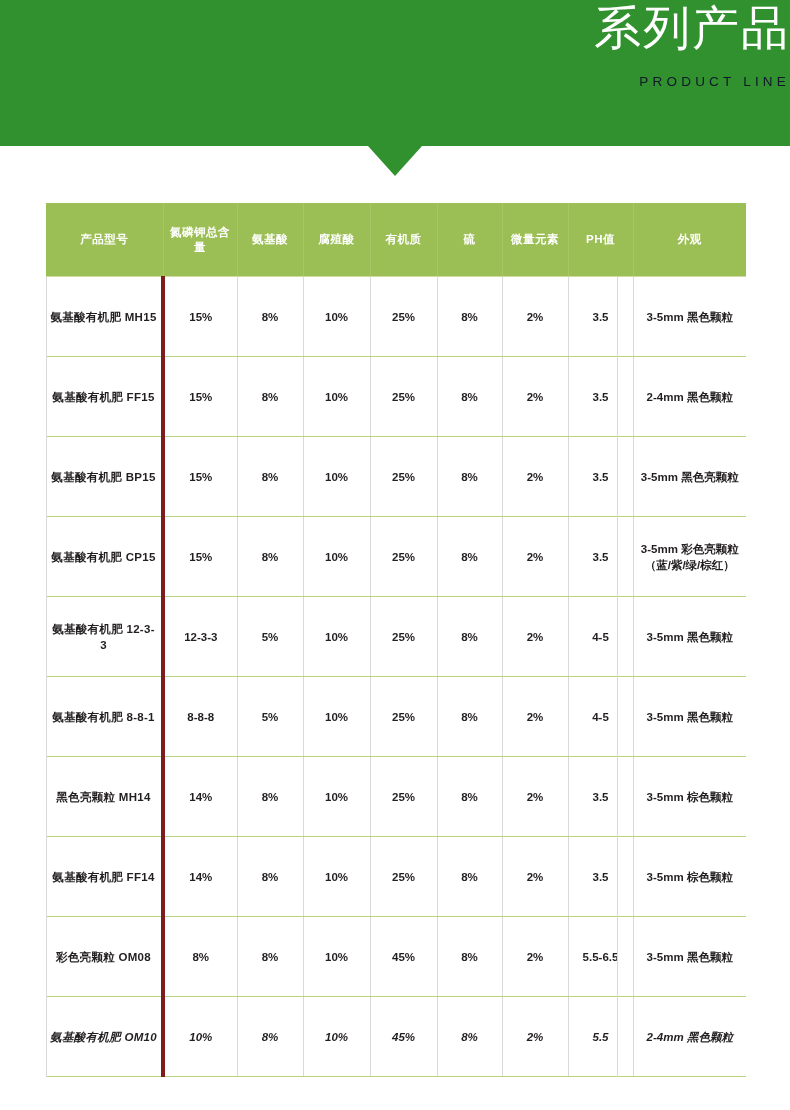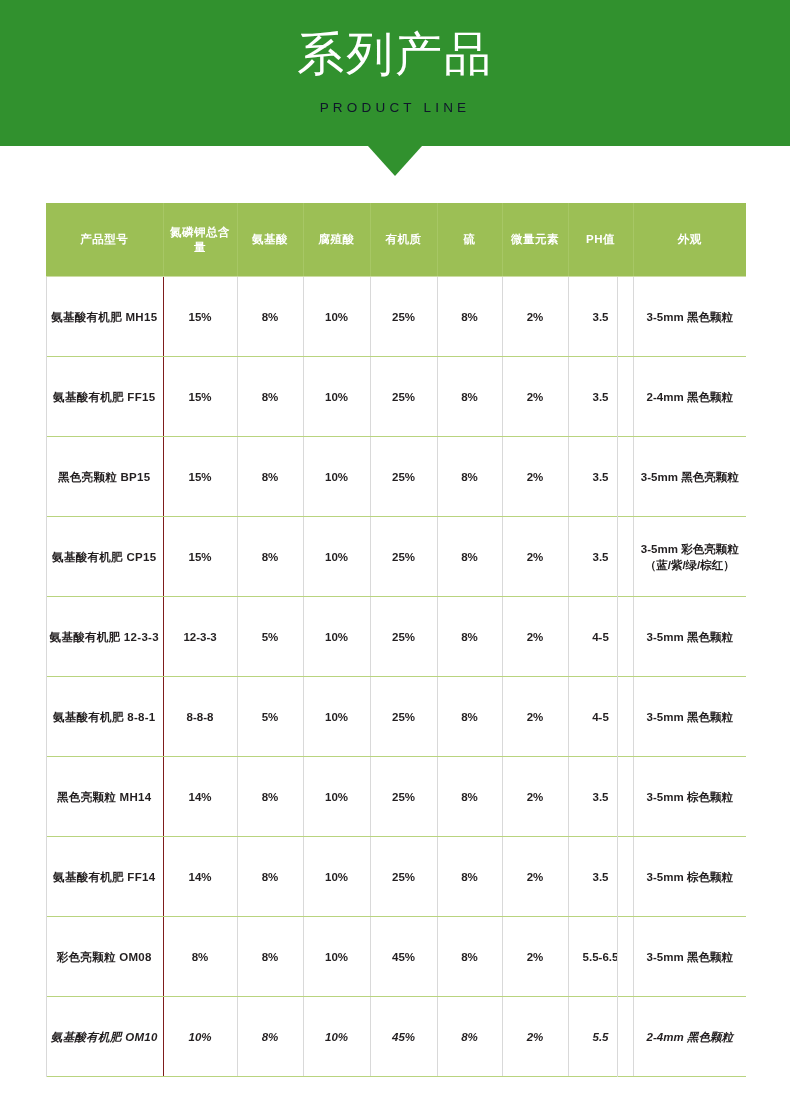--- a/index.html
+++ b/index.html
@@ -17,22 +17,21 @@
   
   .banner {
     position: relative;
     width: 790px;
     height: 146px;
     background: #31912e;
     box-sizing: border-box;
   }
   .banner-inner {
     width: 100%;
-    text-align: center;
-    padding-top: 26px;
+    text-align: right;
     box-sizing: border-box;
   }
   .banner-title {
     font-family: "DejaVu Sans", "Liberation Sans", sans-serif;
     color: #ffffff;
     font-size: 47px;
     line-height: 56px;
     letter-spacing: 2px;
     font-weight: 400;
   }
@@ -100,21 +99,21 @@
     text-align: center;
     vertical-align: middle;
     border-right: 1px solid #d9d9d9;
     border-bottom: 1px solid #b9d47f;
     padding: 0 3px;
     line-height: 16px;
     background: #ffffff;
   }
   table.spec tbody td:last-child { border-right: none; }
   table.spec tbody tr td.name-cell {
-    border-right: 1px solid #7f1d1d;
+    border-right: 4px solid #7f1d1d;
     letter-spacing: 0.3px;
   }
   table.spec tbody tr:last-child td { border-bottom: 1px solid #b9d47f; font-style: italic; }
 
   .appearance-line { display: block; }
 
   
   .table-wrap::before,
   .table-wrap::after {
     content: "";
@@ -188,21 +187,21 @@
         <td>25%</td>
         <td>8%</td>
         <td>2%</td>
         <td>3.5</td>
         <td>
           <span class="appearance-line">2-4mm 黑色颗粒</span>
         </td>
       </tr>
 
       <tr>
-        <td class="name-cell">黑色亮颗粒  BP15</td>
+        <td class="name-cell">氨基酸有机肥  BP15</td>
         <td>15%</td>
         <td>8%</td>
         <td>10%</td>
         <td>25%</td>
         <td>8%</td>
         <td>2%</td>
         <td>3.5</td>
         <td>
           <span class="appearance-line">3-5mm 黑色亮颗粒</span>
         </td>

